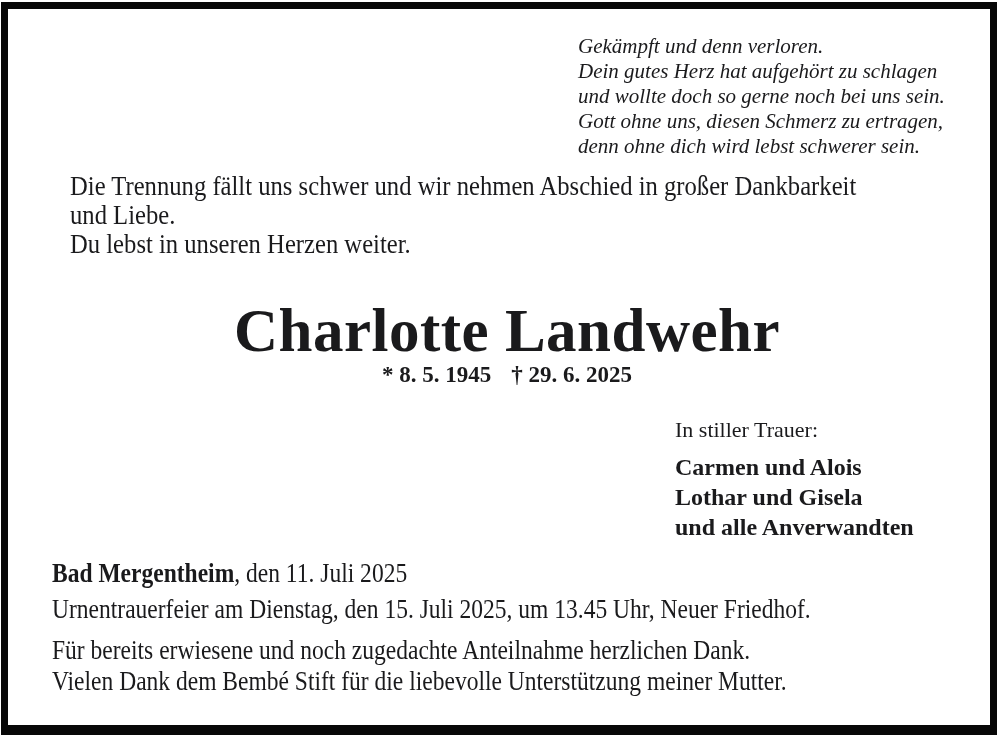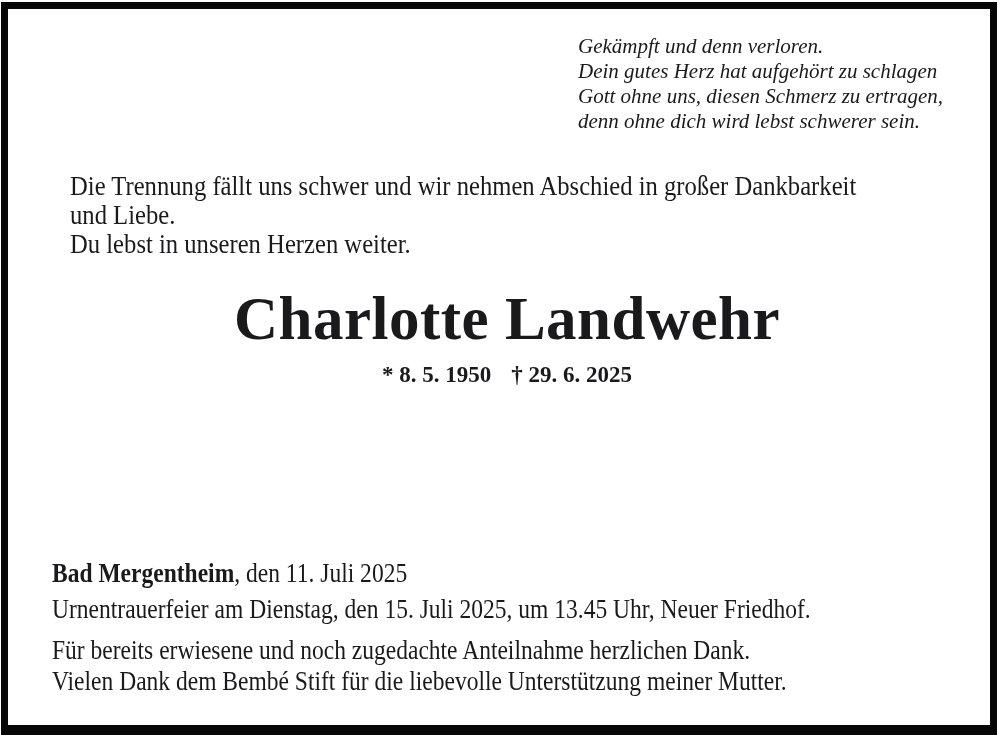--- a/index.html
+++ b/index.html
@@ -36,21 +36,21 @@
     font-size:28px;line-height:29px;
   }
   .intro .line{
     white-space:nowrap;
     transform:scaleX(0.88);
     transform-origin:0 0;
   }
   
   .name{
     position:absolute;left:0;right:0;top:288px;
-    margin:0;padding-left:14px;
+    margin:12px;padding-left:14px;
     text-align:center;
     font-size:61px;line-height:61px;
     font-weight:bold;
     letter-spacing:0.5px;
     white-space:nowrap;
   }
   
   .dates{
     position:absolute;left:0;right:0;top:363px;
     padding-left:14px;
@@ -90,36 +90,45 @@
 </head>
 <body>
 
 <div class="page">
 
   <div class="frame"></div>
 
   <div class="poem">
     <div class="line">Gekämpft und denn verloren.</div>
     <div class="line">Dein gutes Herz hat aufgehört zu schlagen</div>
+    <div class="line">und wollte doch so gerne noch bei uns sein.</div>
     <div class="line">Gott ohne uns, diesen Schmerz zu ertragen,</div>
     <div class="line">denn ohne dich wird lebst schwerer sein.</div>
   </div>
 
   <div class="intro">
     <div class="line">Die Trennung fällt uns schwer und wir nehmen Abschied in großer Dankbarkeit</div>
     <div class="line">und Liebe.</div>
     <div class="line">Du lebst in unseren Herzen weiter.</div>
   </div>
 
   <h1 class="name">Charlotte Landwehr</h1>
 
   <div class="dates">
-    <span class="birth">* 8. 5. 1950</span><span class="death">† 29. 6. 2025</span>
+    <span class="birth">* 8. 5. 1945</span><span class="death">† 29. 6. 2025</span>
   </div>
 
+  <div class="mourning">
+    <div class="mourning-label">In stiller Trauer:</div>
+    <div class="mourners">
+      <div>Carmen und Alois</div>
+      <div>Lothar und Gisela</div>
+      <div>und alle Anverwandten</div>
+    </div>
+  </div>
 
   <div class="footer-line place">
     <span class="bold">Bad Mergentheim</span><span>, den 11. Juli 2025</span>
   </div>
 
   <div class="footer-line ceremony">Urnentrauerfeier am Dienstag, den 15. Juli 2025, um 13.45 Uhr, Neuer Friedhof.</div>
 
   <div class="footer-line thanks">Für bereits erwiesene und noch zugedachte Anteilnahme herzlichen Dank.</div>
 
   <div class="footer-line care">Vielen Dank dem Bembé Stift für die liebevolle Unterstützung meiner Mutter.</div>

